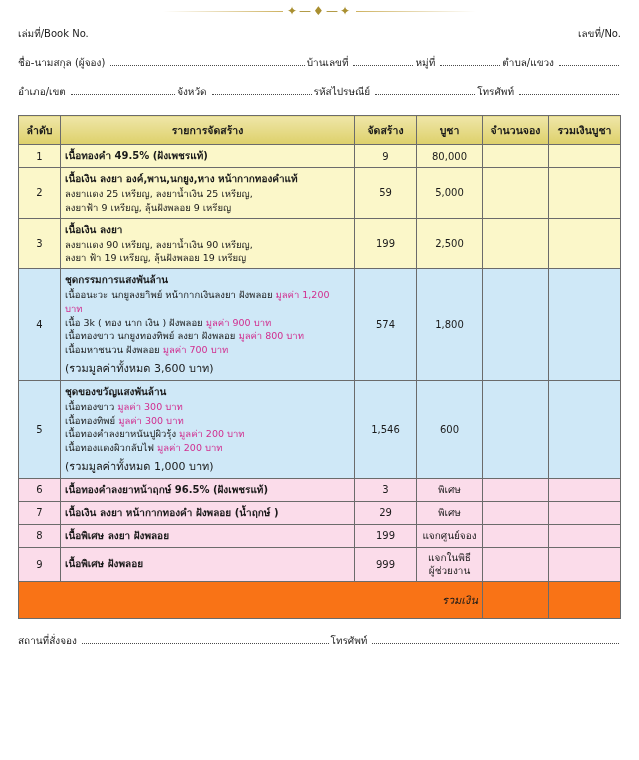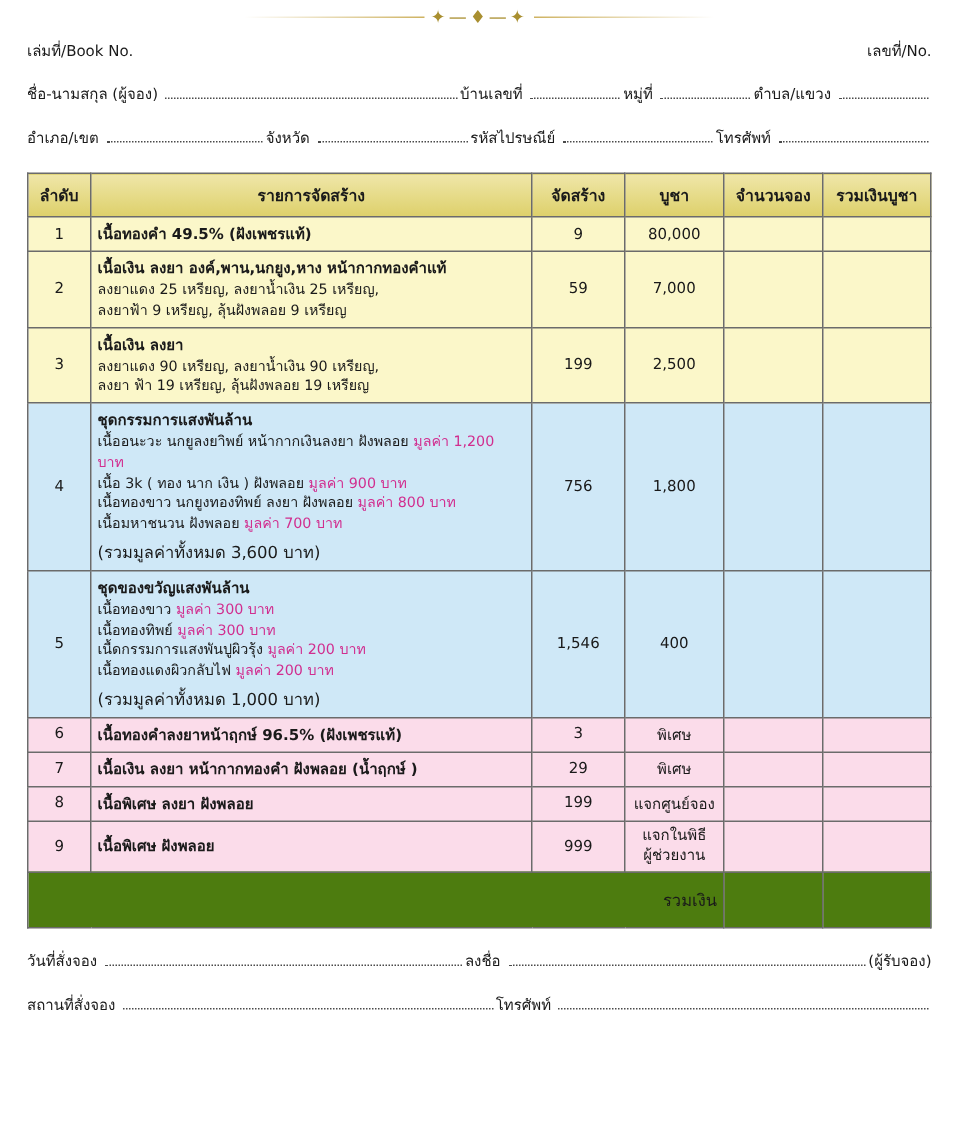--- a/index.html
+++ b/index.html
@@ -113,21 +113,21 @@
     display: block;
     margin-bottom: 1px;
   }
   .sub { display: block; line-height: 1.45; font-size: 9.5px; }
   .sub .pink { color: #d12e8f; }
   .note { display: block; margin-top: 2px; font-size: 11px; }
 
   .bg-yellow { background: #fbf7c9; }
   .bg-blue   { background: #cfe8f7; }
   .bg-pink   { background: #fbdcea; }
-  .bg-white  { background: #4d7c0f; }
+  .bg-white  { background: #f97316; font-style: italic; }
 
   .two-line { line-height: 1.35; }
 
   
   td.total-label {
     text-align: right;
     font-size: 11px;
     padding-right: 10px;
     height: 30px;
   }
@@ -206,21 +206,21 @@
           <td class="ctr"></td>
         </tr>
         <tr class="bg-yellow">
           <td class="num">2</td>
           <td class="desc">
             <span class="rowtitle">เนื้อเงิน ลงยา  องค์,พาน,นกยูง,หาง หน้ากากทองคำแท้</span>
             <span class="sub">ลงยาแดง 25 เหรียญ,      ลงยาน้ำเงิน 25 เหรียญ,</span>
             <span class="sub">ลงยาฟ้า 9 เหรียญ,        ลุ้นฝังพลอย 9 เหรียญ</span>
           </td>
           <td class="ctr">59</td>
-          <td class="ctr">7,000</td>
+          <td class="ctr">5,000</td>
           <td class="ctr"></td>
           <td class="ctr"></td>
         </tr>
         <tr class="bg-yellow">
           <td class="num">3</td>
           <td class="desc">
             <span class="rowtitle">เนื้อเงิน ลงยา</span>
             <span class="sub">ลงยาแดง 90 เหรียญ,       ลงยาน้ำเงิน  90 เหรียญ,</span>
             <span class="sub">ลงยา ฟ้า 19 เหรียญ,       ลุ้นฝังพลอย 19 เหรียญ</span>
           </td>
@@ -232,37 +232,37 @@
         <tr class="bg-blue">
           <td class="num">4</td>
           <td class="desc">
             <span class="rowtitle">ชุดกรรมการแสงพันล้าน</span>
             <span class="sub"><span>เนื้ออนะวะ นกยูลงยาิพย์ หน้ากากเงินลงยา ฝังพลอย  </span><span class="pink">มูลค่า 1,200 บาท</span></span>
             <span class="sub"><span>เนื้อ 3k ( ทอง นาก เงิน ) ฝังพลอย                  </span><span class="pink">มูลค่า 900 บาท</span></span>
             <span class="sub"><span>เนื้อทองขาว นกยูงทองทิพย์ ลงยา ฝังพลอย            </span><span class="pink">มูลค่า 800 บาท</span></span>
             <span class="sub"><span>เนื้อมหาชนวน ฝังพลอย                              </span><span class="pink">มูลค่า 700 บาท</span></span>
             <span class="note">(รวมมูลค่าทั้งหมด 3,600 บาท)</span>
           </td>
-          <td class="ctr">756</td>
+          <td class="ctr">574</td>
           <td class="ctr">1,800</td>
           <td class="ctr"></td>
           <td class="ctr"></td>
         </tr>
         <tr class="bg-blue">
           <td class="num">5</td>
           <td class="desc">
             <span class="rowtitle">ชุดของขวัญแสงพันล้าน</span>
             <span class="sub"><span>เนื้อทองขาว                        </span><span class="pink">มูลค่า 300 บาท</span></span>
             <span class="sub"><span>เนื้อทองทิพย์                       </span><span class="pink">มูลค่า 300 บาท</span></span>
-            <span class="sub"><span>เนื้ดกรรมการแสงพันปูผิวรุ้ง          </span><span class="pink">มูลค่า 200 บาท</span></span>
+            <span class="sub"><span>เนื้อทองคำลงยาหนันปูผิวรุ้ง          </span><span class="pink">มูลค่า 200 บาท</span></span>
             <span class="sub"><span>เนื้อทองแดงผิวกลับไฟ               </span><span class="pink">มูลค่า 200 บาท</span></span>
             <span class="note">(รวมมูลค่าทั้งหมด 1,000 บาท)</span>
           </td>
           <td class="ctr">1,546</td>
-          <td class="ctr">400</td>
+          <td class="ctr">600</td>
           <td class="ctr"></td>
           <td class="ctr"></td>
         </tr>
         <tr class="bg-pink">
           <td class="num">6</td>
           <td class="desc">
             <span class="rowtitle">เนื้อทองคำลงยาหน้าฤกษ์ 96.5% (ฝังเพชรแท้)</span>
           </td>
           <td class="ctr">3</td>
           <td class="ctr">พิเศษ</td>
@@ -301,27 +301,20 @@
         </tr>
         <tr>
           <td colspan="4" class="total-label bg-white">รวมเงิน</td>
           <td class="ctr bg-white"></td>
           <td class="ctr bg-white"></td>
         </tr>
       </tbody>
   </table>
 
   <div class="footer">
-    <div class="formline">
-      <span class="lbl">วันที่สั่งจอง</span>
-      <span class="dots"></span>
-      <span class="lbl">ลงชื่อ</span>
-      <span class="dots"></span>
-      <span class="sig-right">(ผู้รับจอง)</span>
-    </div>
     <div class="formline">
       <span class="lbl">สถานที่สั่งจอง</span>
       <span class="dots"></span>
       <span class="lbl">โทรศัพท์</span>
       <span class="dots"></span>
     </div>
   </div>
 
 </div>
 

